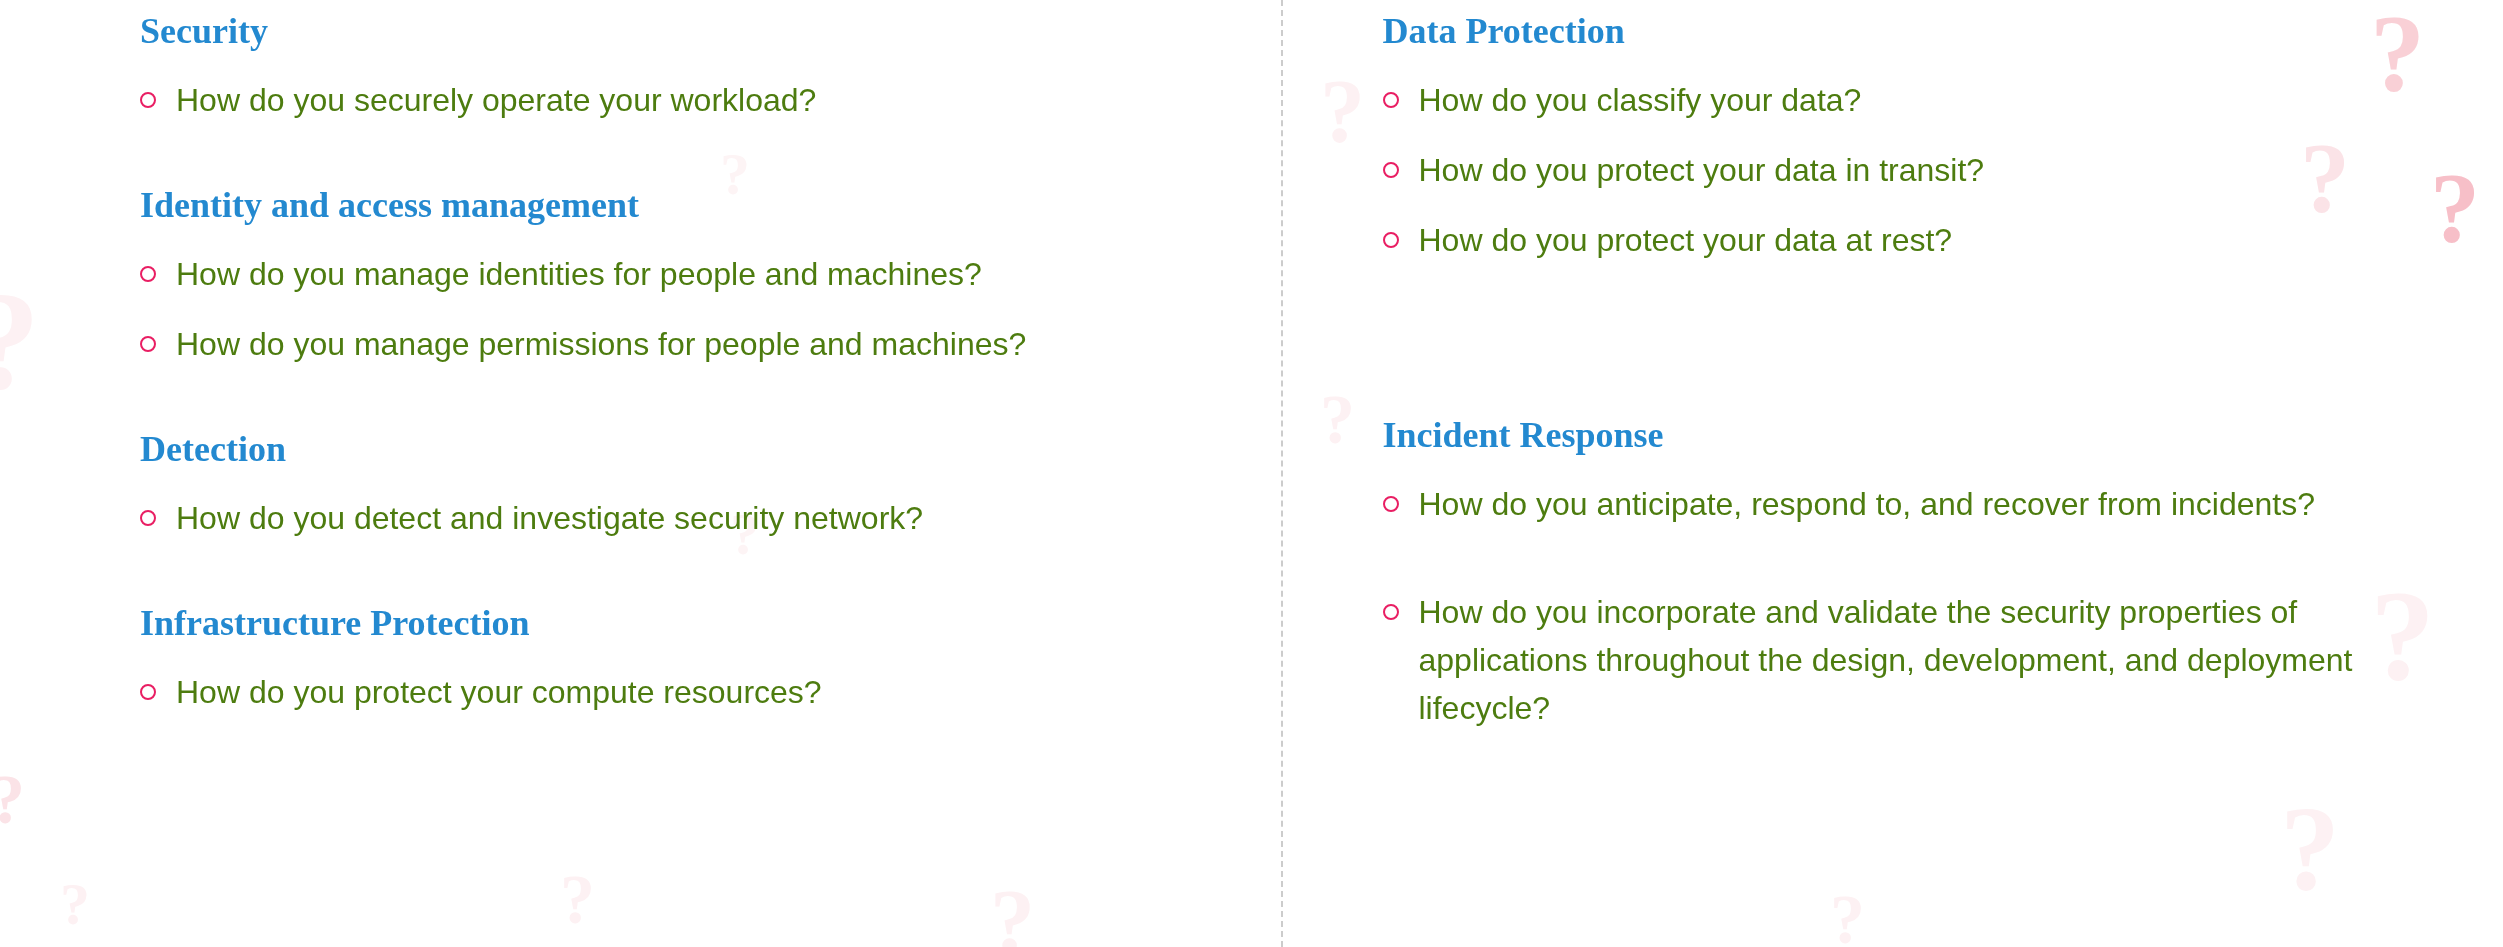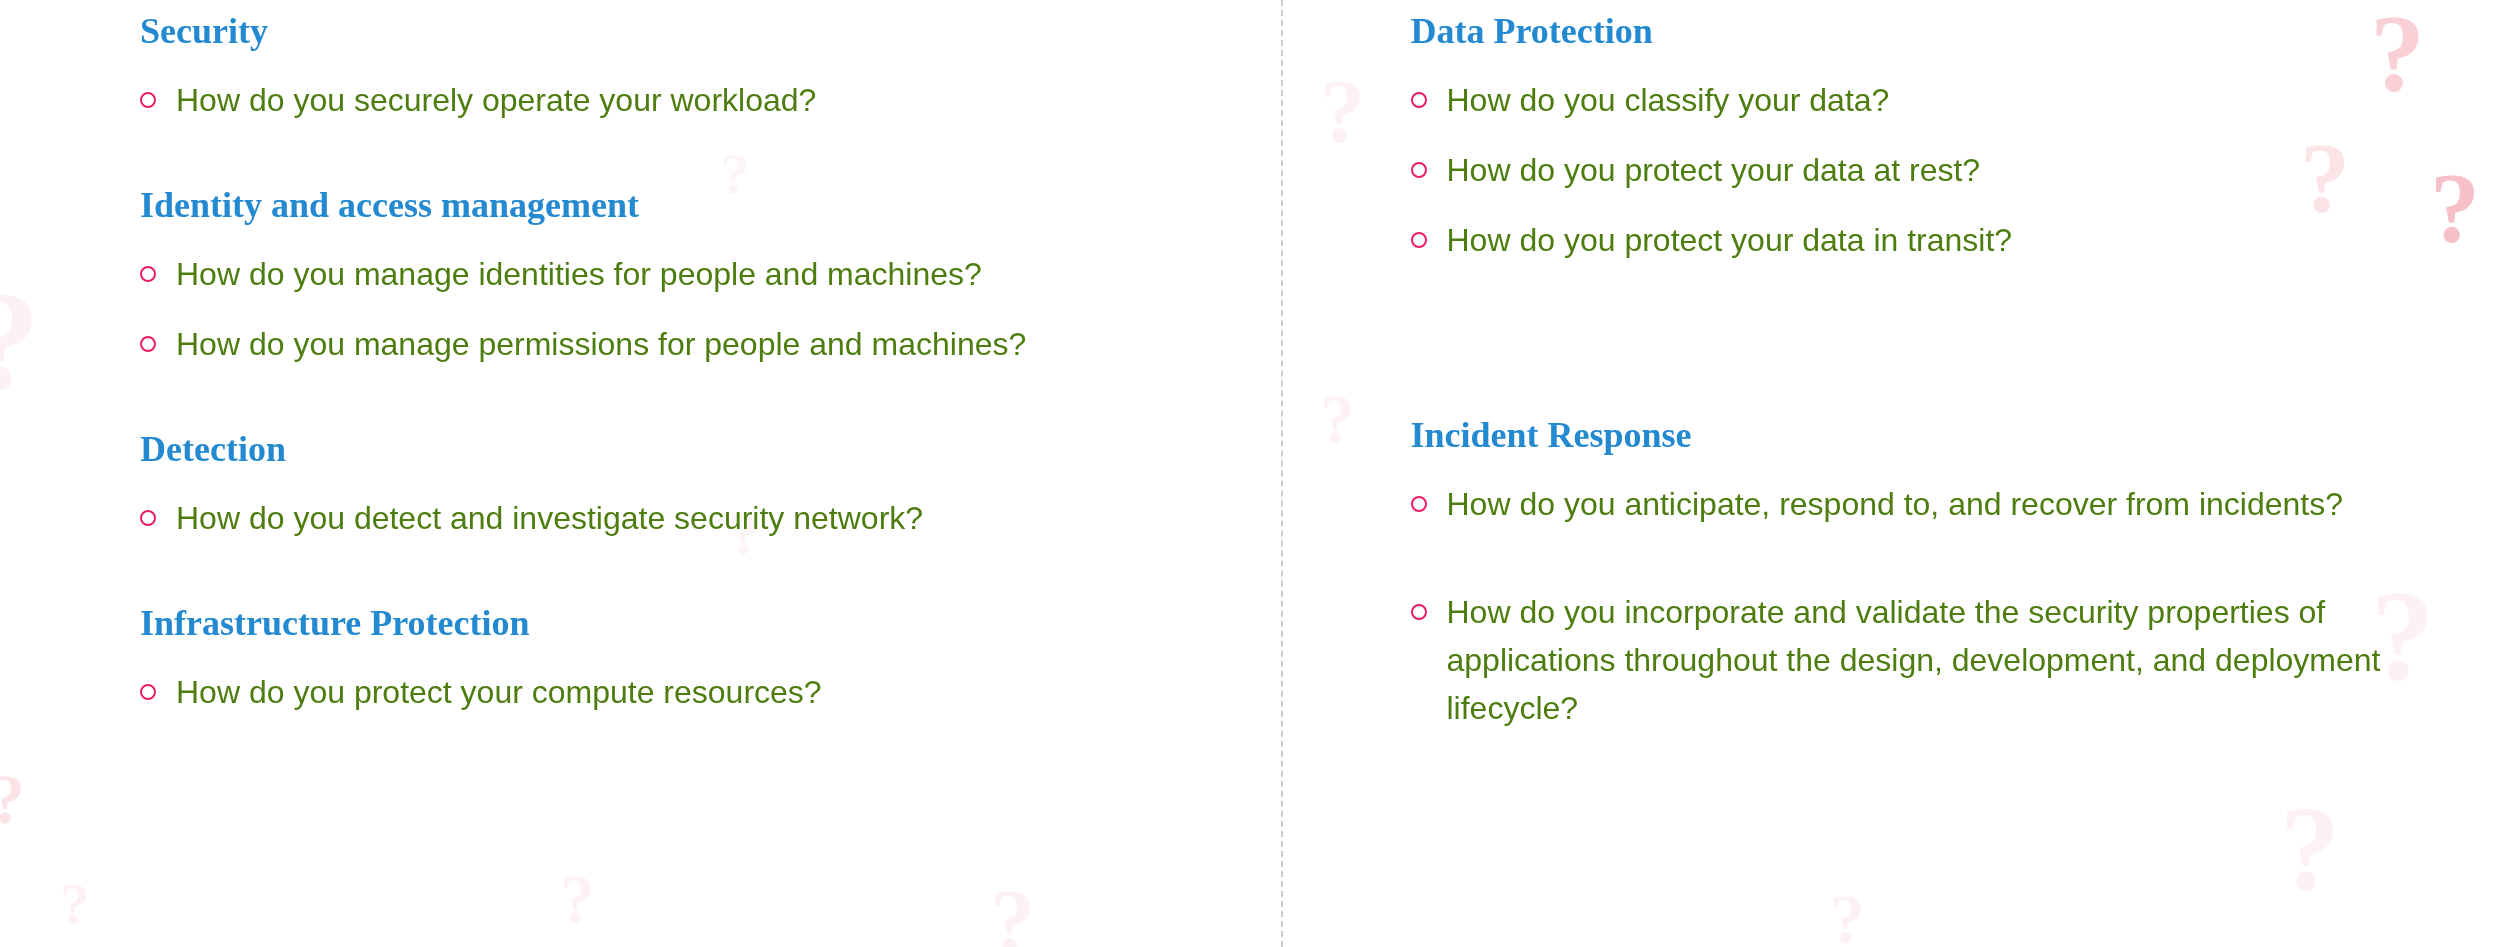--- a/index.html
+++ b/index.html
@@ -17,21 +17,20 @@
     font-family: Georgia, serif;
     pointer-events: none;
     user-select: none;
   }
   .content {
     display: flex;
     width: 100%;
     height: 100%;
     position: relative;
     z-index: 1;
-    gap: 28px;
   }
   .column {
     flex: 1;
     padding: 0 140px 0 140px;
   }
   .column-left {
     padding-left: 140px;
     padding-right: 80px;
   }
   .column-right {
@@ -140,25 +139,25 @@
   <div class="divider"></div>
   <div class="column column-right" id="col-right">
       <div class="section">
         <div class="section-heading">Data Protection</div>
         <div class="question-item">
           <span class="bullet"></span>
           <span class="question-text">How do you classify your data?</span>
         </div>
         <div class="question-item">
           <span class="bullet"></span>
-          <span class="question-text">How do you protect your data at rest?</span>
+          <span class="question-text">How do you protect your data in transit?</span>
         </div>
         <div class="question-item">
           <span class="bullet"></span>
-          <span class="question-text">How do you protect your data in transit?</span>
+          <span class="question-text">How do you protect your data at rest?</span>
         </div>
       </div>
       <div class="spacer-lg"></div>
       <div class="section">
         <div class="section-heading">Incident Response</div>
         <div class="question-item">
           <span class="bullet"></span>
           <span class="question-text">How do you anticipate, respond to, and recover from incidents?</span>
         </div>
       </div>

